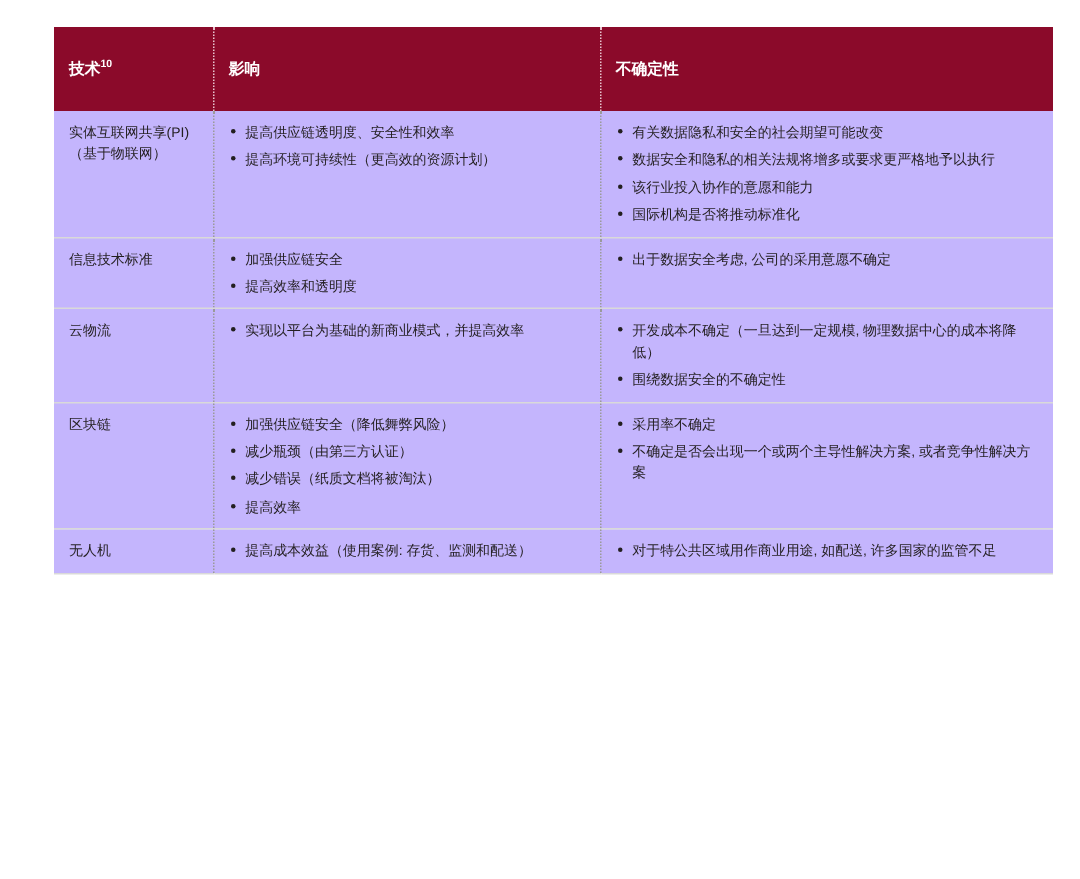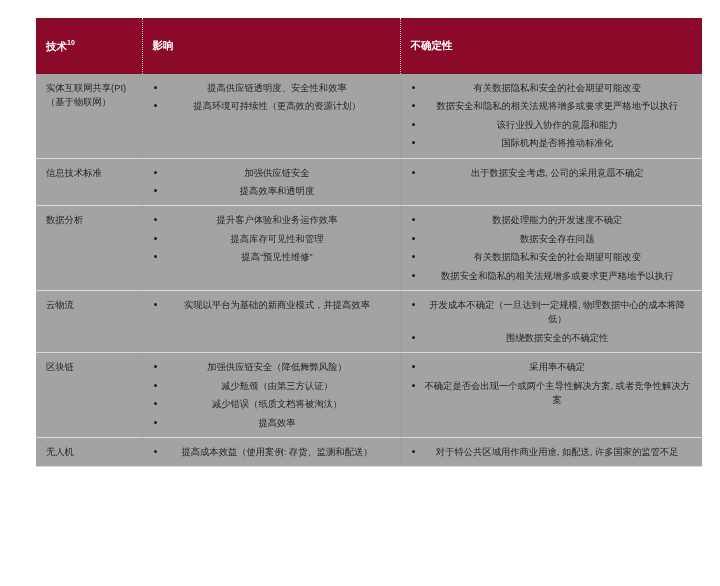--- a/index.html
+++ b/index.html
@@ -49,21 +49,21 @@
     vertical-align: super;
     font-weight: bold;
   }
 
   tbody td {
     font-size: 9.3px;
     line-height: 1.55;
     vertical-align: top;
     padding: 7px 9px 7px 10px;
     border-bottom: 1px solid #d9d9d9;
-    background: #a3a3a3;
+    background: #c4b5fd;
   }
   tbody tr:last-child td {
     border-bottom: 1px solid #d9d9d9;
   }
   tbody td.col-tech {
     padding-left: 10px;
     padding-right: 6px;
   }
   tbody td.dsep {
     border-left: 1px dotted #9a9a9a;
@@ -73,21 +73,20 @@
   }
   ul.bullets {
     list-style: none;
     margin: 0;
     padding: 0;
   }
   ul.bullets li {
     position: relative;
     padding-left: 11px;
     margin: 0 0 4px 0;
-    text-align: center;
   }
   ul.bullets li:last-child {
     margin-bottom: 0;
   }
   ul.bullets li::before {
     content: "";
     position: absolute;
     left: 1px;
     top: 5px;
     width: 3px;
@@ -145,40 +144,20 @@
             <li>提高效率和透明度</li>
           </ul>
         </td>
         <td class="dsep">
           <ul class="bullets">
             <li>出于数据安全考虑, 公司的采用意愿不确定</li>
           </ul>
         </td>
       </tr>
 
-      <tr>
-        <td class="col-tech">
-          <span class="tech-name">数据分析</span>
-        </td>
-        <td class="dsep">
-          <ul class="bullets">
-            <li>提升客户体验和业务运作效率</li>
-            <li>提高库存可见性和管理</li>
-            <li>提高“预见性维修”</li>
-          </ul>
-        </td>
-        <td class="dsep">
-          <ul class="bullets">
-            <li>数据处理能力的开发速度不确定</li>
-            <li>数据安全存在问题</li>
-            <li>有关数据隐私和安全的社会期望可能改变</li>
-            <li>数据安全和隐私的相关法规增多或要求更严格地予以执行</li>
-          </ul>
-        </td>
-      </tr>
 
       <tr>
         <td class="col-tech">
           <span class="tech-name">云物流</span>
         </td>
         <td class="dsep">
           <ul class="bullets">
             <li>实现以平台为基础的新商业模式，并提高效率</li>
           </ul>
         </td>

